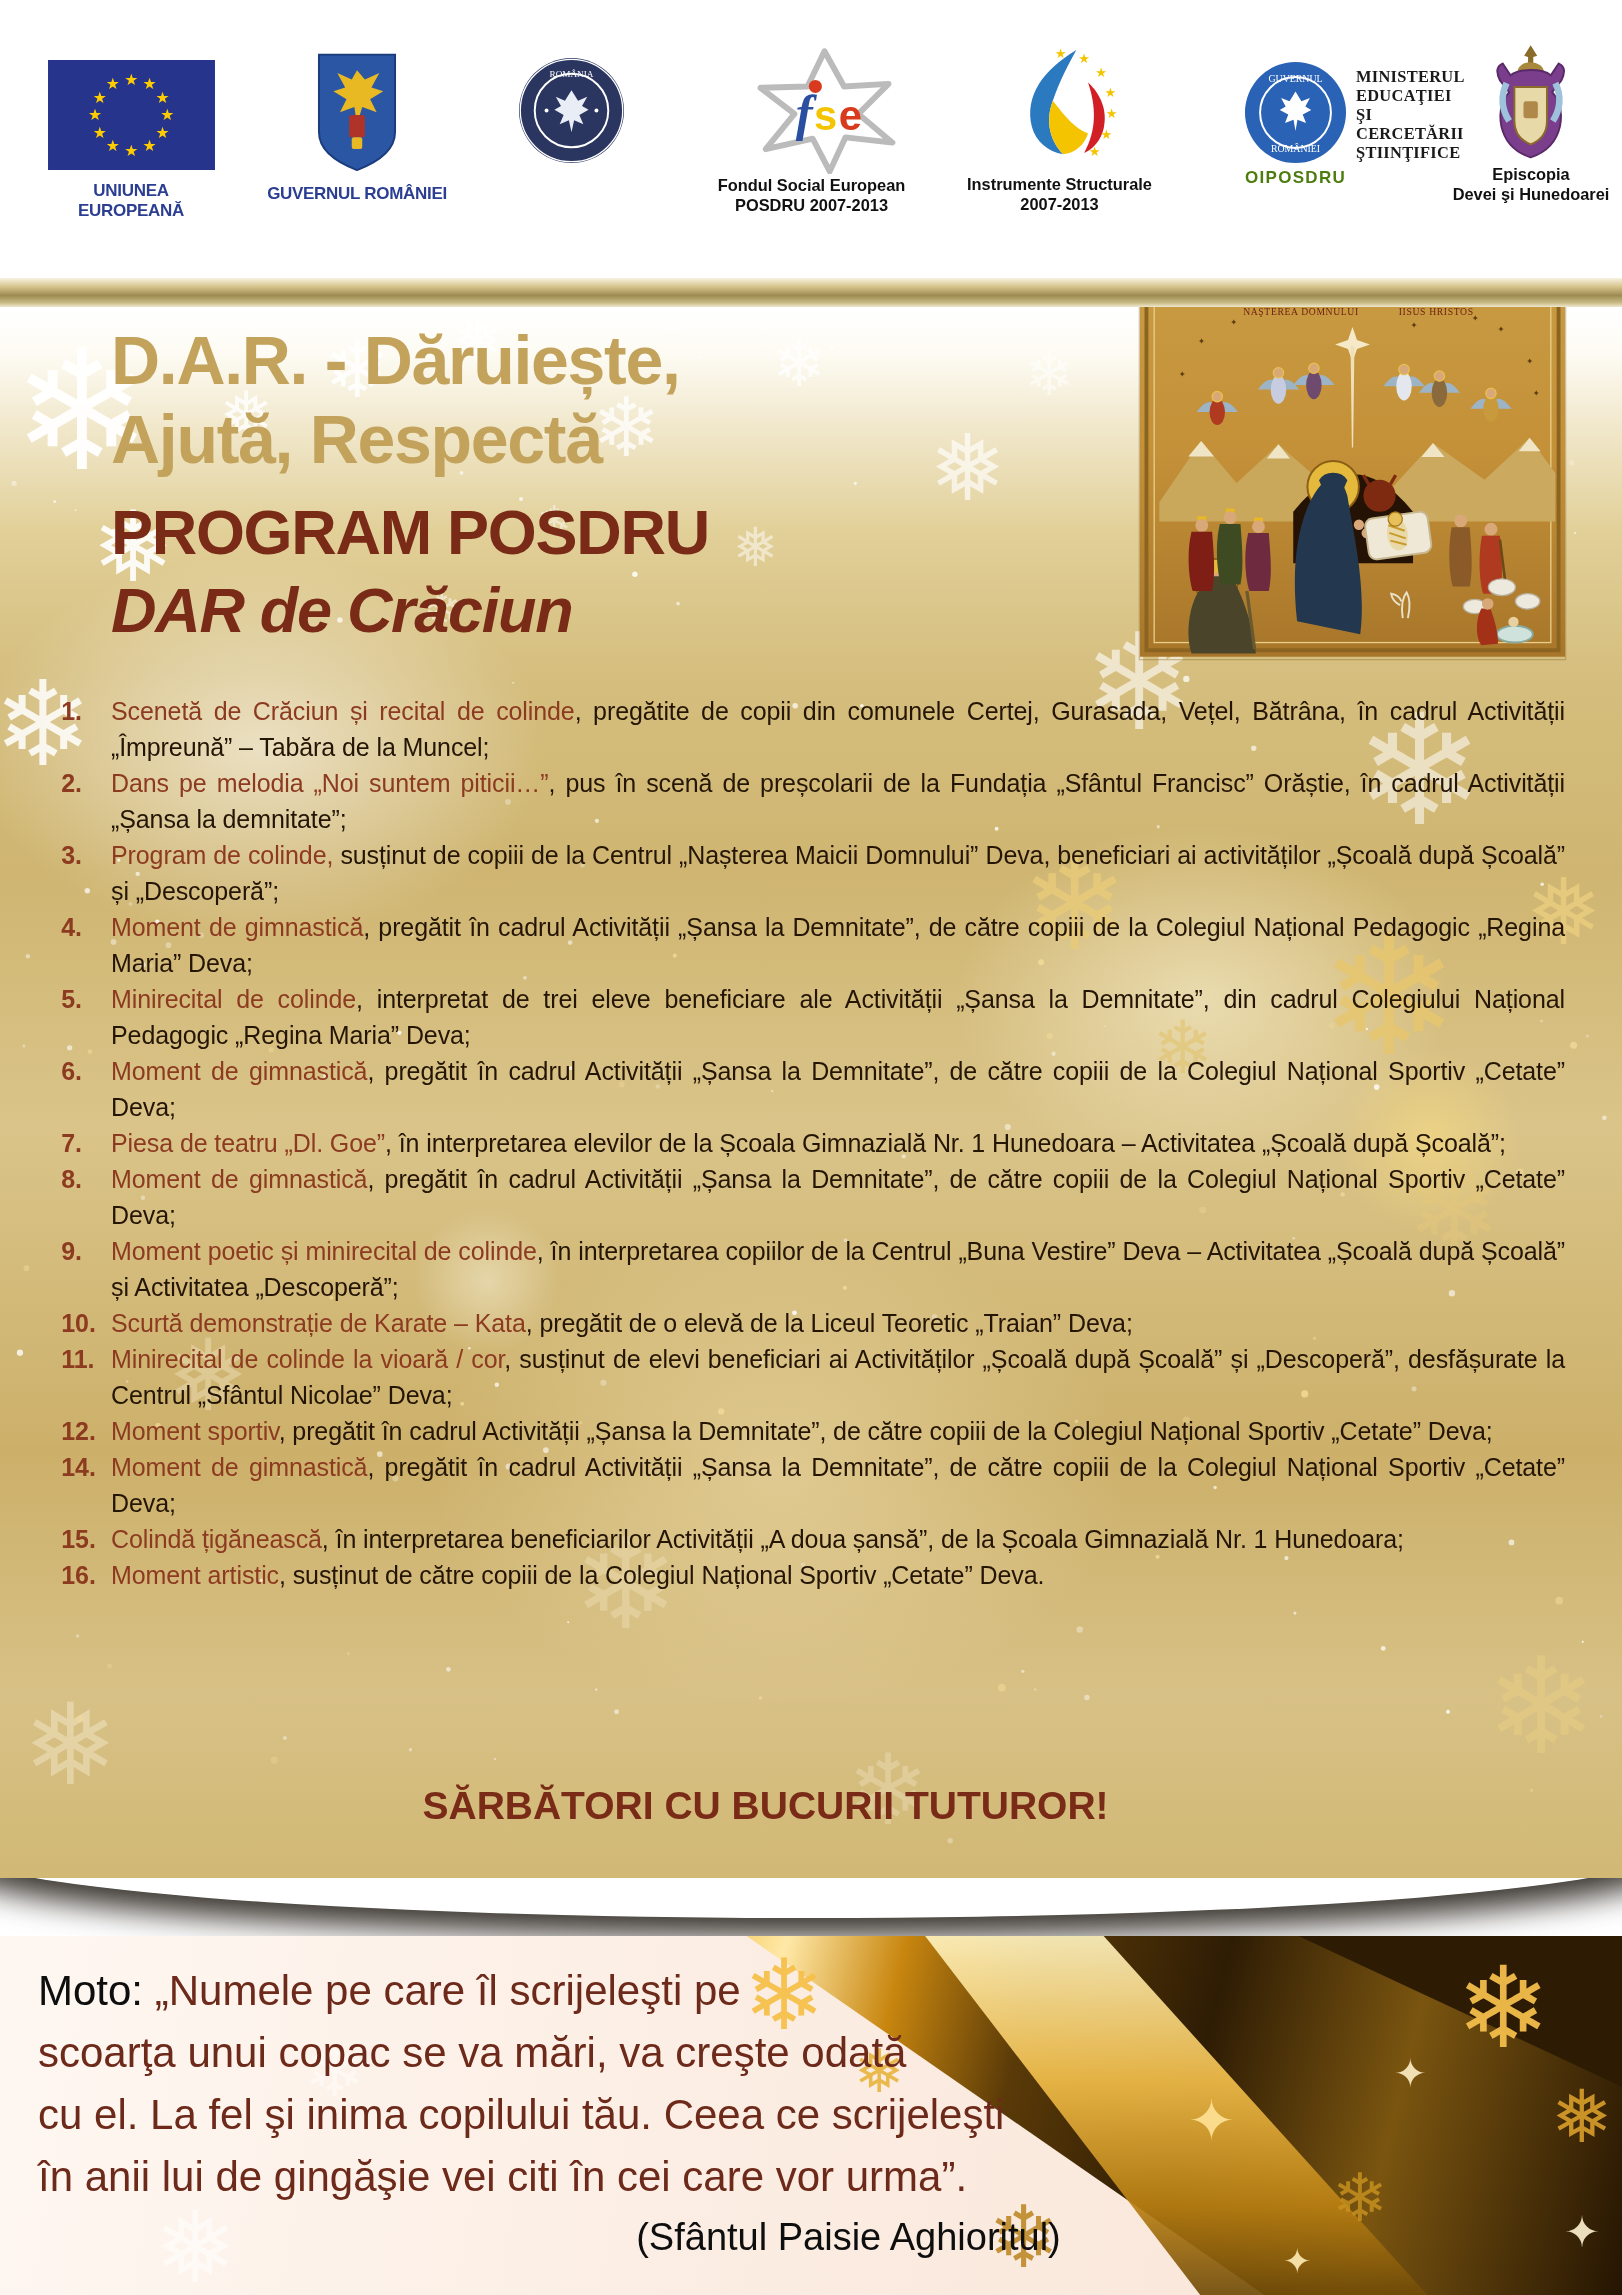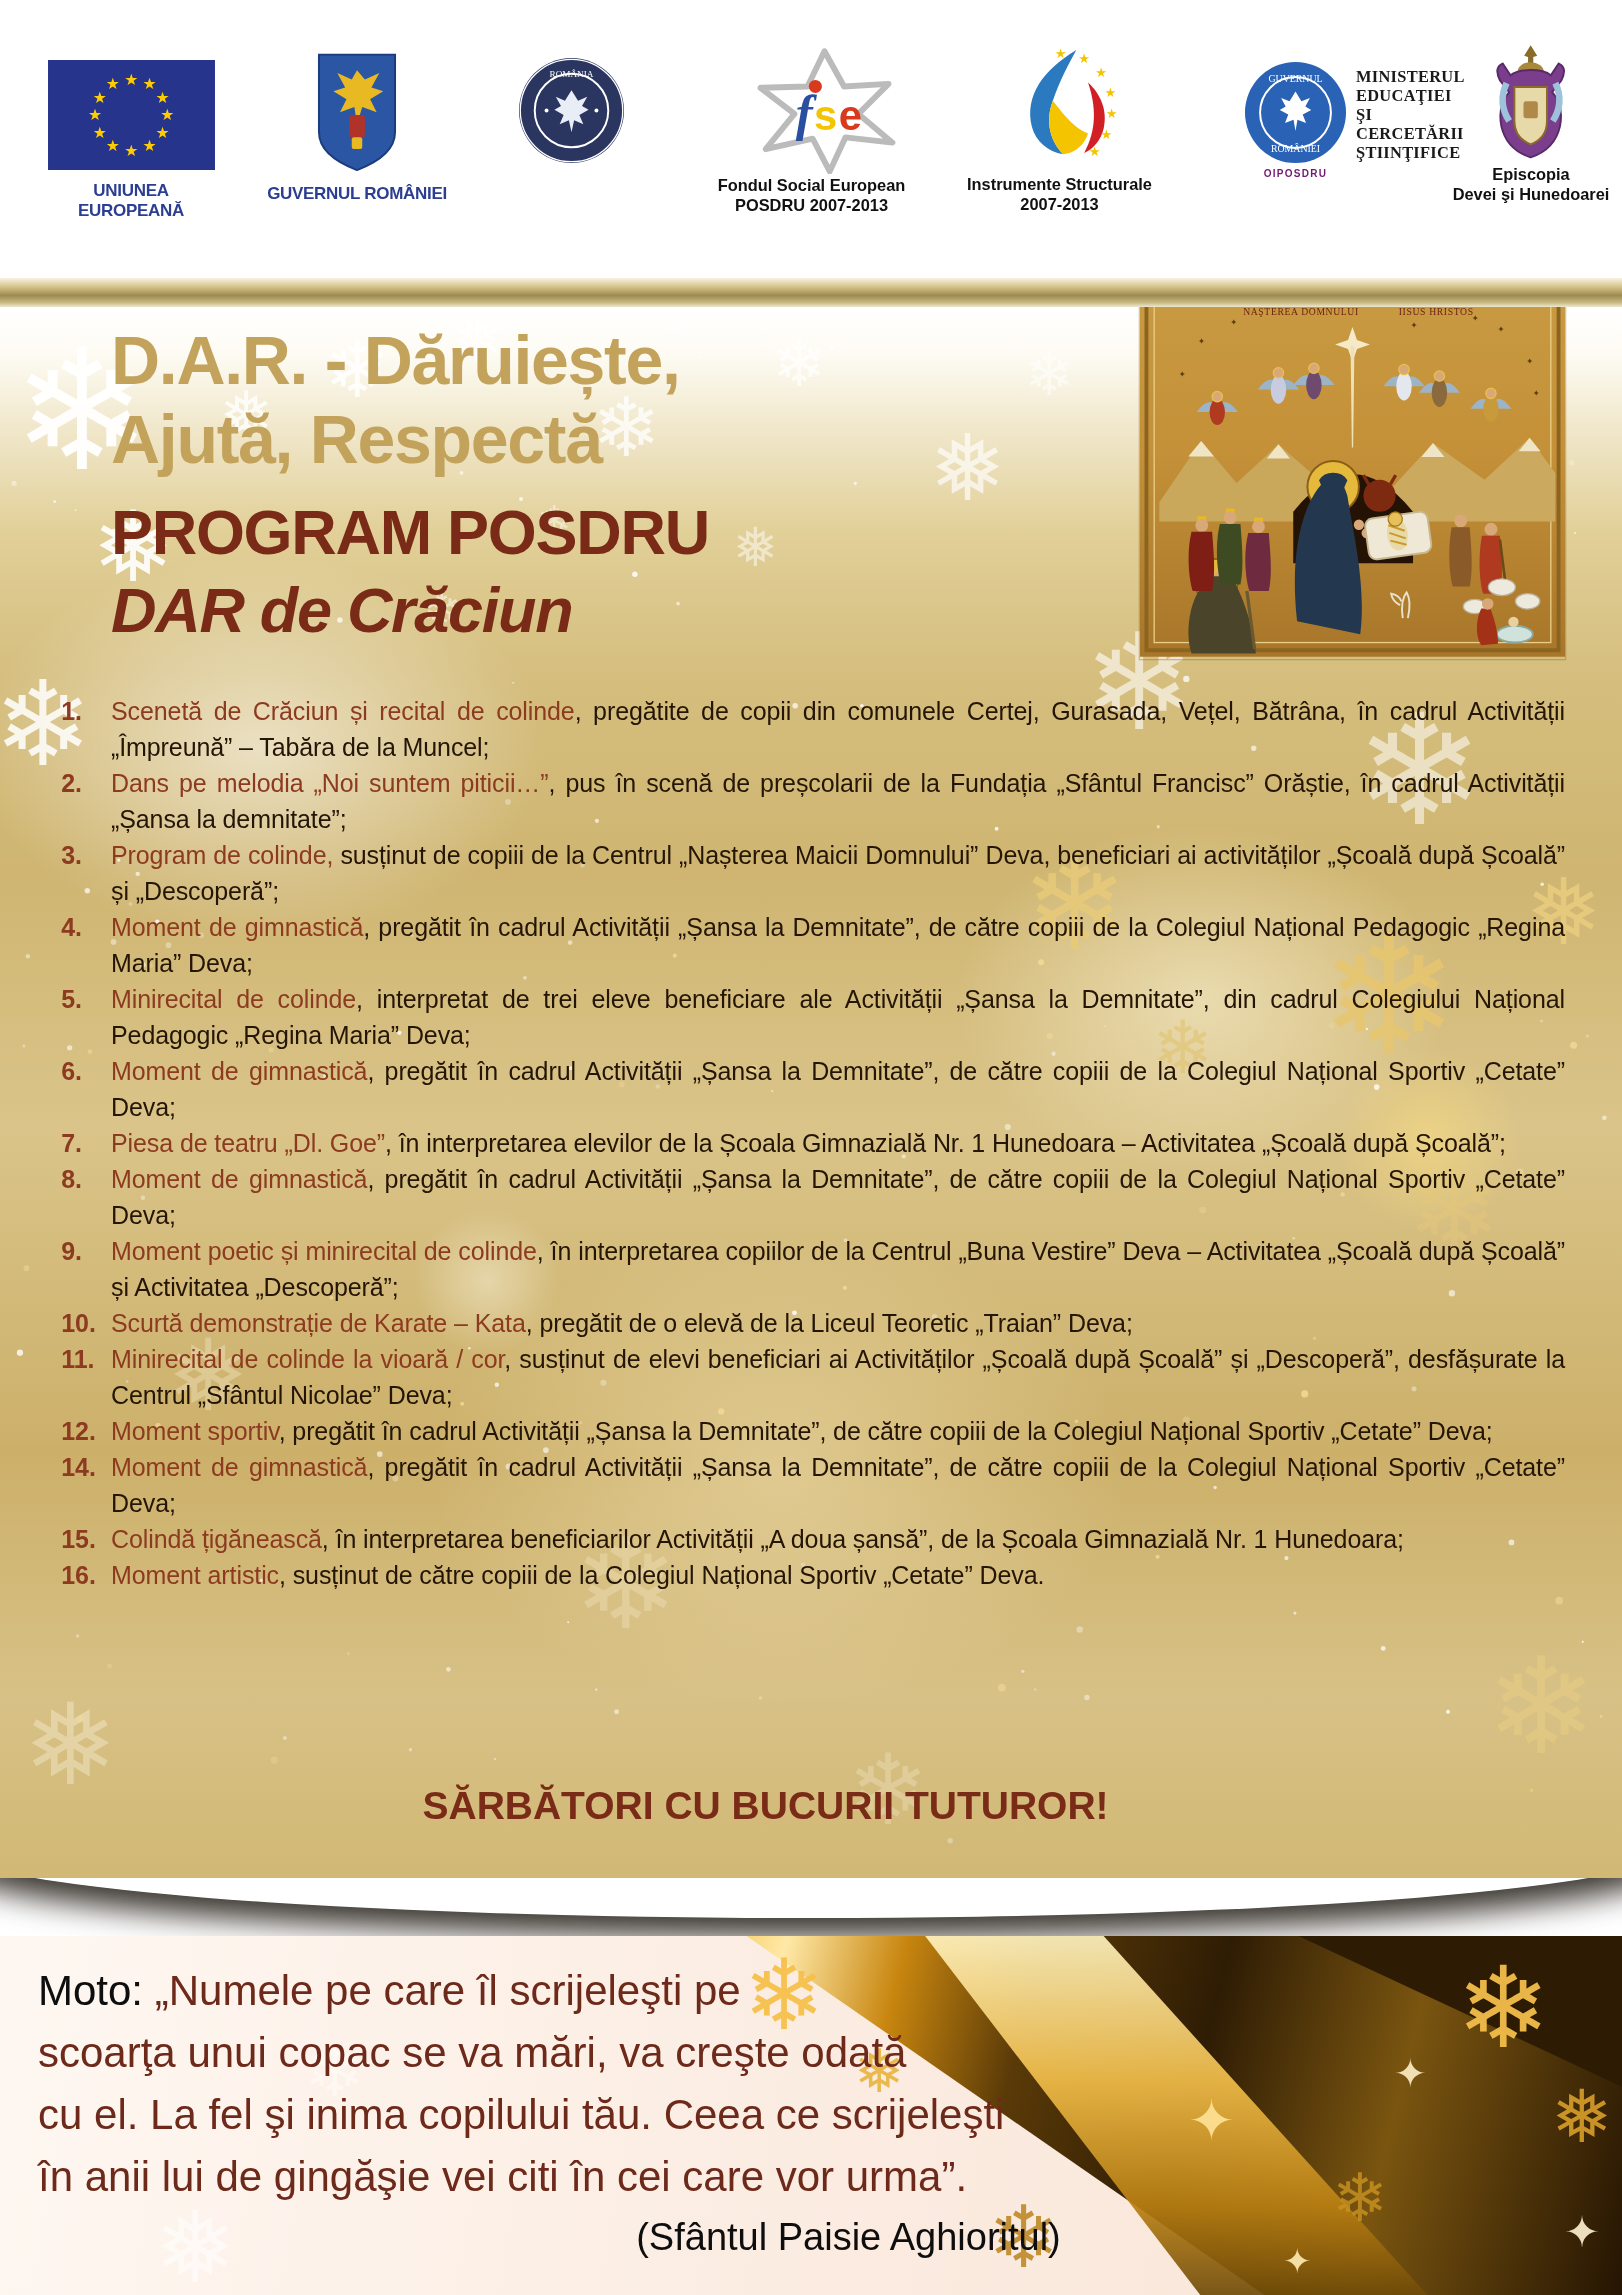--- a/index.html
+++ b/index.html
@@ -4,21 +4,21 @@
 <style>
   html,body{margin:0;padding:0;}
   body{width:1623px;height:2295px;font-family:"Liberation Sans",sans-serif;background:#fff;}
   .page{position:relative;width:1623px;height:2295px;overflow:hidden;background:#fff;}
 
   
   .header{position:absolute;top:0;left:0;width:1623px;height:278px;background:#fff;z-index:30;}
   .logo-cell{position:absolute;text-align:center;}
   .cap-blue{color:#2B3E92;font-weight:bold;font-size:17px;letter-spacing:-0.3px;}
   .cap-black{color:#111;font-weight:bold;font-size:16.4px;line-height:19.6px;}
-  .cap-oiposdru{color:#701a75;font-weight:bold;font-size:10px;letter-spacing:1.3px;}
+  .cap-oiposdru{color:#4d7c0f;font-weight:bold;font-size:17px;letter-spacing:1.3px;}
   .ministry-lines{font-family:"Liberation Serif",serif;font-weight:bold;font-size:16.4px;line-height:19px;color:#1A1A1A;text-align:left;letter-spacing:0.3px;}
 
   
   .gold-band{position:absolute;top:278px;left:0;width:1623px;height:29.4px;z-index:25;
     background:linear-gradient(180deg,#F7F2E0 0%,#D6C48C 30%,#9C8A50 60%,#C9BA85 85%,#EFE8CF 100%);}
 
   
   .main{position:absolute;top:308px;left:0;width:1623px;height:1570px;overflow:hidden;z-index:10;
     background:
       radial-gradient(ellipse 406px 275px at 16% 28%, rgba(255,255,255,0.55), rgba(255,255,255,0) 70%),

